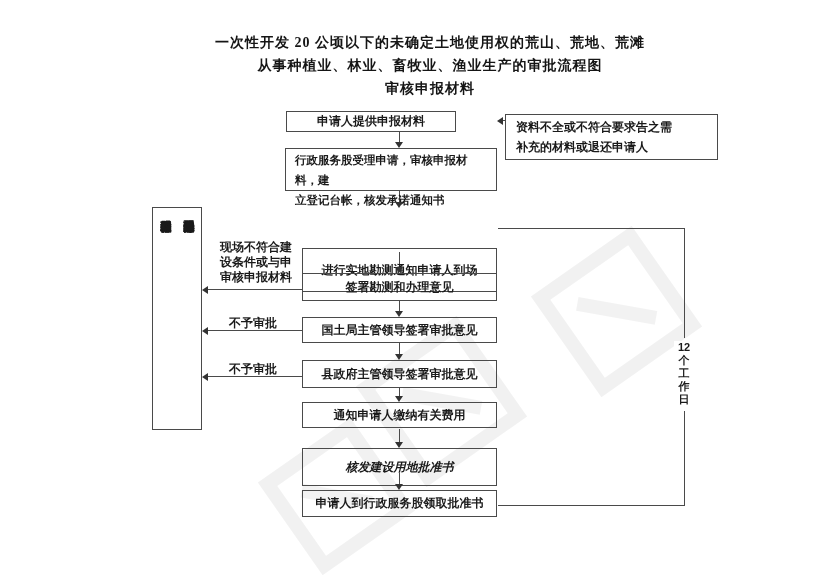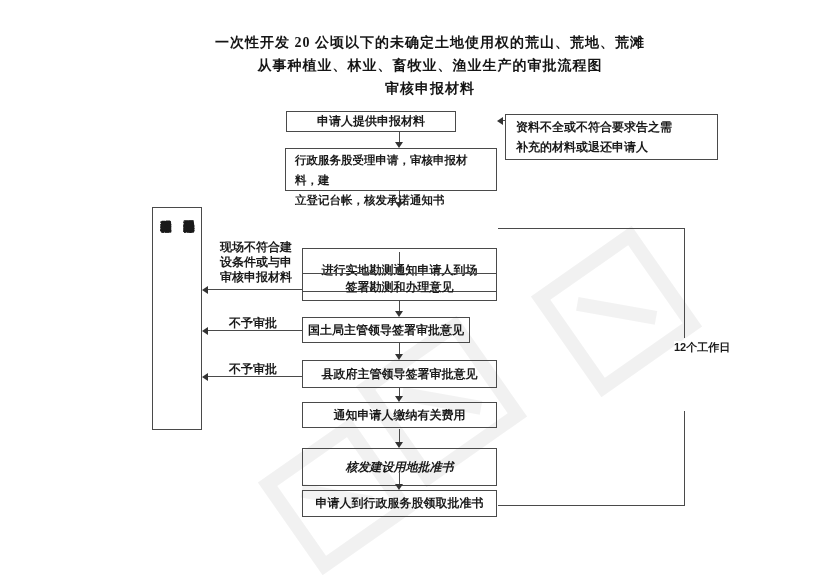--- a/index.html
+++ b/index.html
@@ -39,21 +39,21 @@
   .arrL{position:absolute;width:0;height:0;z-index:2;
     border-top:4px solid transparent;border-bottom:4px solid transparent;border-right:6px solid #333;}
   
   .lbl{
     position:absolute;font-size:12px;font-weight:600;color:#1a1a1a;z-index:2;
     white-space:pre-line;line-height:14px;text-align:left;
   }
   
   .duration{
     position:absolute;left:674px;top:341px;width:20px;z-index:2;
-    display:flex;flex-direction:row;align-items:center;
+    display:flex;flex-direction:column;align-items:center;
     font-size:11px;font-weight:600;line-height:13px;color:#1a1a1a;background:#fff;
   }
   
   .wm{position:absolute;z-index:0;border:14px solid rgba(0,0,0,0.055);transform:rotate(-35deg);}
   .wm::after{content:"";position:absolute;left:8%;top:42%;width:84%;height:14px;background:rgba(0,0,0,0.05);transform:rotate(45deg);}
 </style>
 </head>
 <body>
 
 <div class="stage">
@@ -68,21 +68,21 @@
     <div>审核申报材料</div>
   </div>
 
   <div class="box c" style="left:286px;top:111px;width:170px;height:21px;">申请人提供申报材料</div>
   <div class="box ml" style="left:505px;top:107px;width:213px;height:46px;padding:2px 10px;line-height:20px;margin-top:7px;">资料不全或不符合要求告之需
 补充的材料或退还申请人</div>
   <div class="box ml" style="left:285px;top:148px;width:212px;height:43px;padding:1px 9px;line-height:20px;font-size:11.5px;">行政服务股受理申请，审核申报材料，建
 立登记台帐，核发承诺通知书</div>
   <div class="box c" style="left:302px;top:208px;width:195px;height:44px;margin-top:40px;">进行实地勘测通知申请人到场</div>
   <div class="box c" style="left:302px;top:273px;width:195px;height:28px;text-align:center;">签署勘测和办理意见</div>
-  <div class="box c" style="left:302px;top:317px;width:168px;height:26px;">国土局主管领导签署审批意见</div>
+  <div class="box c" style="left:302px;top:317px;width:195px;height:26px;">国土局主管领导签署审批意见</div>
   <div class="box c" style="left:302px;top:402px;width:195px;height:26px;">通知申请人缴纳有关费用</div>
   <div class="box c" style="left:302px;top:360px;width:195px;height:28px;">县政府主管领导签署审批意见</div>
   <div class="box c" style="left:302px;top:448px;width:195px;height:38px;font-style:italic;">核发建设用地批准书</div>
   <div class="box c" style="left:302px;top:490px;width:195px;height:27px;text-align:center;">申请人到行政服务股领取批准书</div>
 
   <div class="vbox">由行政服务股通知申请人不予办理事宜并请
 申请人到行政服务股领申报材料</div>
 
   <div class="vline" style="left:399px;top:132px;height:10px;"></div>
   <div class="arrD" style="left:395px;top:142px;"></div>

